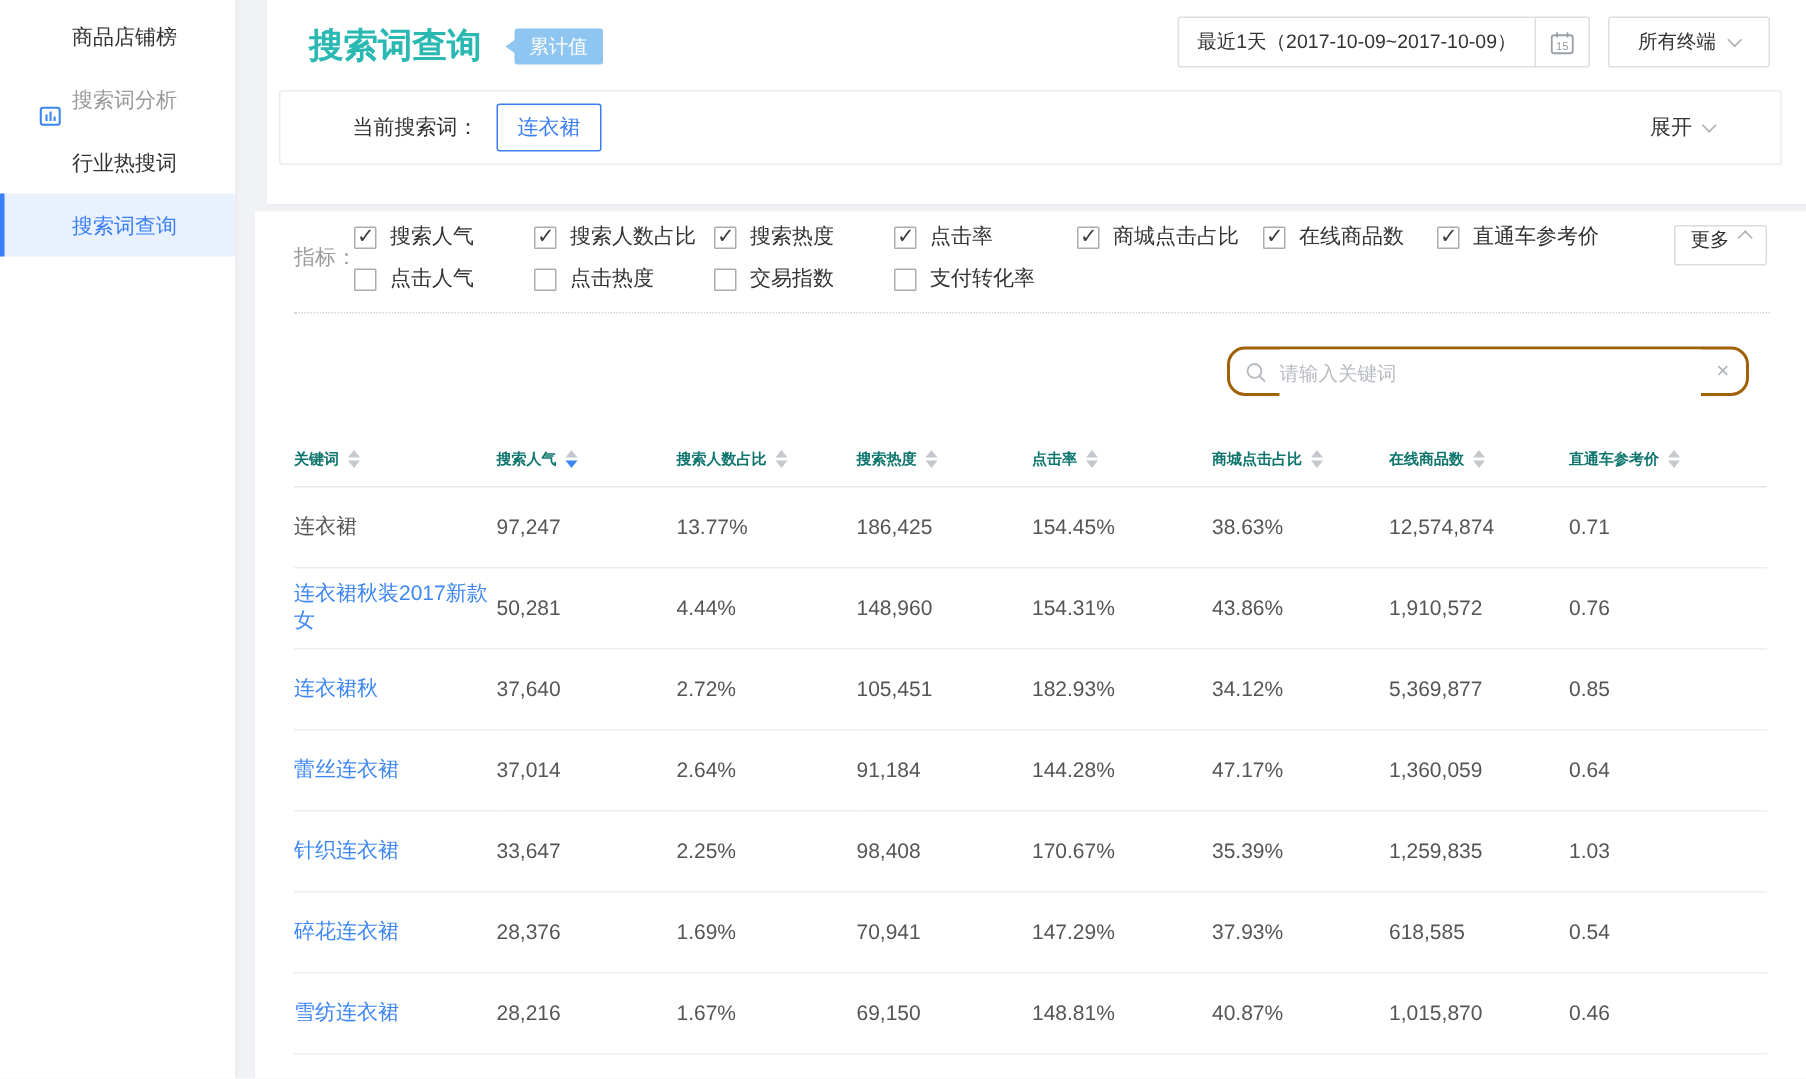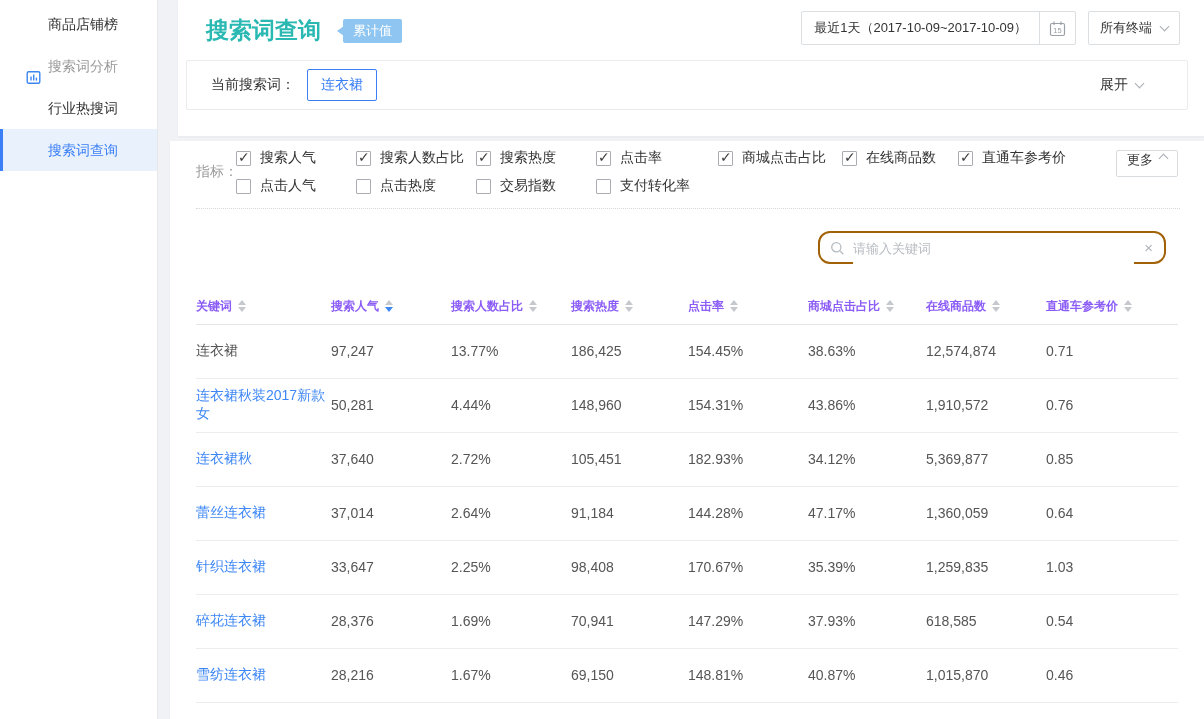--- a/index.html
+++ b/index.html
@@ -30,30 +30,30 @@
     background:#8ec5f1; color:#fff; font-size:13px; padding:3px 10px; border-radius:2px; }
   .badge::before { content:""; position:absolute; left:-6px; top:50%; margin-top:-5px;
     border-top:5px solid transparent; border-bottom:5px solid transparent;
     border-right:7px solid #8ec5f1; }
   .top-controls { position:absolute; top:11px; right:24px; display:flex; gap:12px; }
   .date-group { display:flex; border:1px solid #dcdfe2; border-radius:2px; height:34px; background:#fff; }
   .date-btn { border:none; background:none; font-size:13px; color:#333;
     padding:0 12px; cursor:pointer; font-family:inherit; }
   .cal-btn { width:36px; border:none; border-left:1px solid #dcdfe2; background:none;
     cursor:pointer; display:flex; align-items:center; justify-content:center; }
-  .terminal-btn { display:flex; align-items:center; gap:9px; height:34px; padding:0 11px;
+  .terminal-btn { display:flex; align-items:center; gap:9px; height:34px; padding:0 19px;
     border:1px solid #dcdfe2; border-radius:2px; background:#fff; font-size:13px;
     color:#333; cursor:pointer; font-family:inherit; }
   .chev { display:inline-block; width:7px; height:7px;
     border-right:1px solid #a9adb2; border-bottom:1px solid #a9adb2; }
   .chev.down { transform:rotate(45deg); margin-top:-4px; }
   .chev.up   { transform:rotate(-135deg); margin-top:4px; }
   .filter-box { position:absolute; left:8px; right:16px; top:60px; height:50px;
     border:1px solid #eaecee; border-radius:2px; display:flex; align-items:center; }
-  .filter-label { margin-left:24px; font-size:14px; color:#333; }
+  .filter-label { margin-left:48px; font-size:14px; color:#333; }
   .term-chip { margin-left:12px; border:1px solid #3a7ff6; color:#3a7ff6; background:#fff;
     font-size:14px; padding:6px 13px; border-radius:2px; cursor:pointer; font-family:inherit; }
   .expand-link { margin-left:auto; margin-right:44px; border:none; background:none;
     font-size:14px; color:#333; cursor:pointer; display:flex; align-items:center; gap:8px;
     font-family:inherit; }
   
   .content-card { position:absolute; left:0; right:0; top:141px; bottom:0; overflow:hidden; }
   .indicators { position:relative; margin-top:9px; height:52px; }
   .ind-label { position:absolute; left:26px; top:13px; color:#9b9b9b; font-size:14px; }
   .ind-item { position:absolute; display:flex; align-items:center; gap:9px;
@@ -78,21 +78,21 @@
     border:2px solid #a16207; border-radius:12px; background:#fff; }
   .search-box input { position:absolute; left:33px; right:30px; top:0; height:31px;
     border:none; outline:none; font-size:13px; color:#333; font-family:inherit; }
   .search-box input::placeholder { color:#b8bcc2; }
   .search-icon { position:absolute; left:10px; top:8px; }
   .clear-x { position:absolute; right:11px; top:6px; color:#b0b4ba; font-size:15px; cursor:pointer; }
   
   table { margin:24px 26px 0 26px; width:982px; border-collapse:collapse; table-layout:fixed; }
   col.c0{width:135px} col.c1{width:120px} col.c2{width:120px} col.c3{width:117px}
   col.c4{width:120px} col.c5{width:118px} col.c6{width:120px} col.c7{width:132px}
-  th { height:35px; text-align:left; font-size:12px; font-weight:bold; color:#8b5cf6;
+  th { height:35px; text-align:left; font-size:10px; font-weight:bold; color:#0f766e;
     border-bottom:1px solid #e3e5e8; vertical-align:middle; cursor:pointer;font-family:Liberation Serif, serif; }
   td { height:54px; font-size:14px; color:#555; border-bottom:1px solid #ededed;
     vertical-align:middle; }
   .kw-link { color:#3d87f5; cursor:pointer; text-decoration:none; }
   .kw-plain { color:#555; }
   .th-inner { display:inline-flex; align-items:center; gap:6px; }
   .sort { display:inline-flex; flex-direction:column; gap:2px; }
   .sort i { display:block; width:0; height:0; border-left:4px solid transparent;
     border-right:4px solid transparent; }
   .sort .tri-up { border-bottom:5px solid #c5c8cc; }

